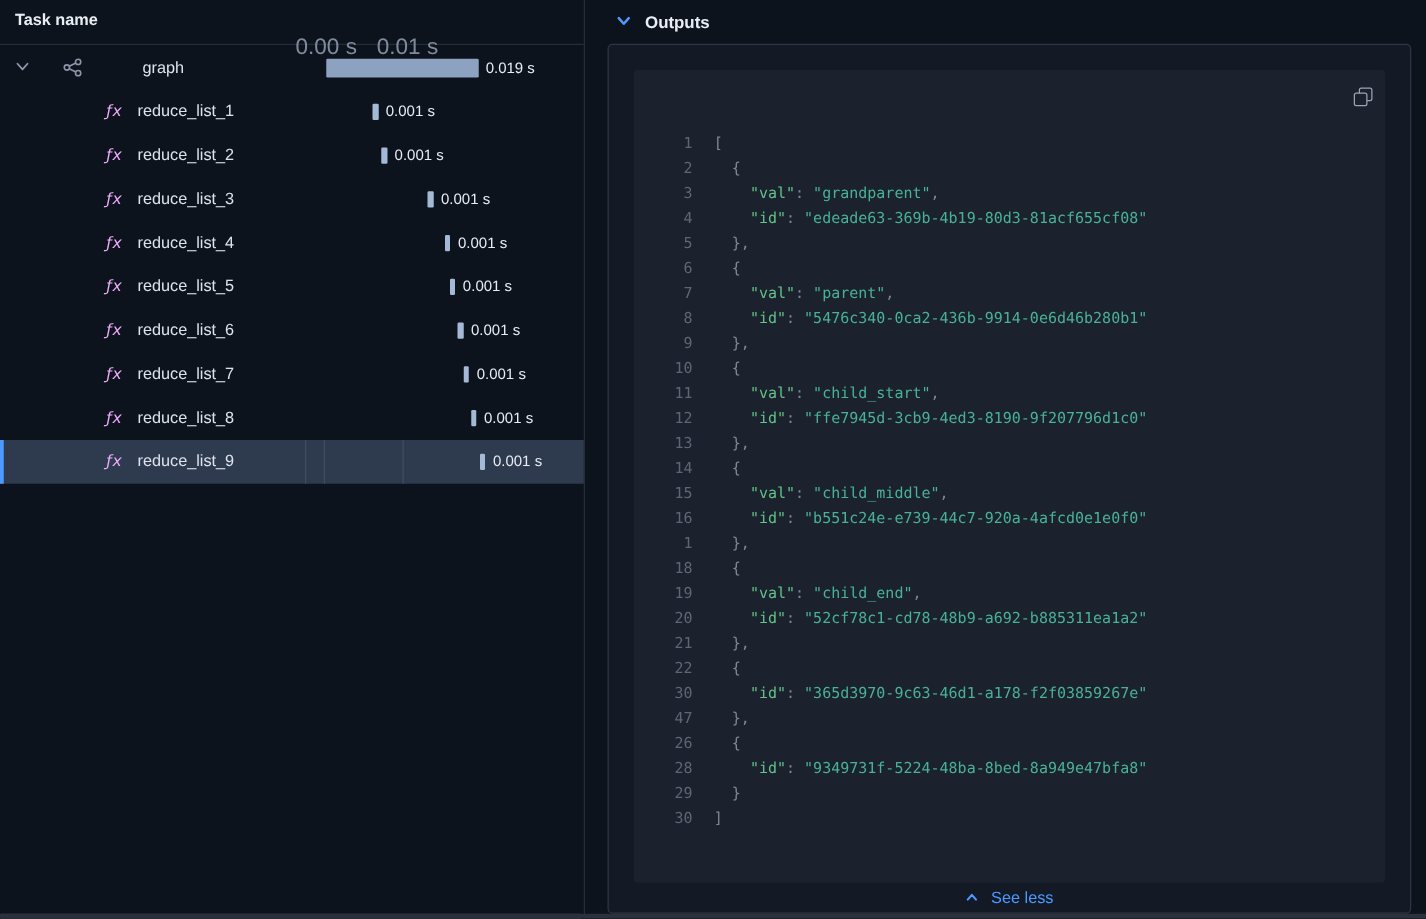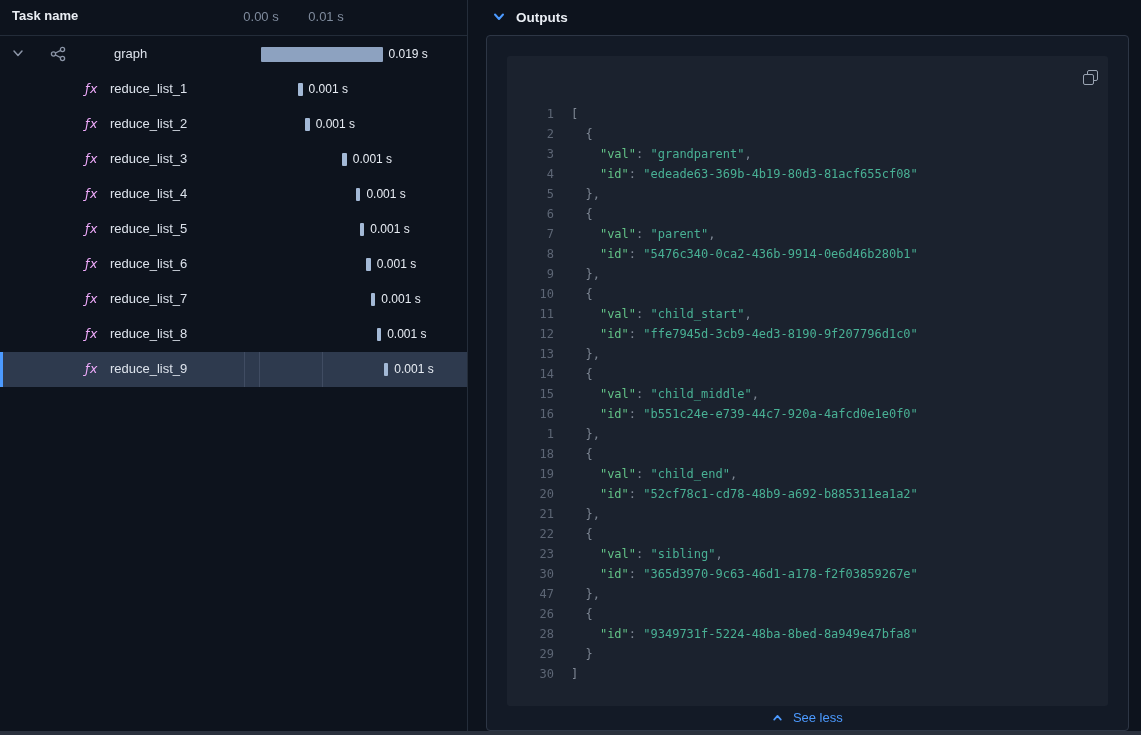--- a/index.html
+++ b/index.html
@@ -16,21 +16,21 @@
   body{
     background:#0d131d;
     font-family:"Liberation Sans",sans-serif;
     color:#dde3ec;
     position:relative;
   }
   
   .left-panel{position:absolute;left:0;top:0;width:468px;height:735px;border-right:1px solid #242d3a;text-align:right;}
   .tp-header{position:absolute;left:0;top:0;width:100%;height:36px;border-bottom:1px solid #232c39;}
   .tp-title{position:absolute;left:12px;top:8px;font-size:13px;font-weight:bold;color:#eaeef4;}
-  .tick{position:absolute;top:9px;font-size:13px;color:#7f8b9d;transform:translateX(-50%);white-space:nowrap;}
+  .tick{position:absolute;top:27px;font-size:18px;color:#7f8b9d;transform:translateX(-50%);white-space:nowrap;}
   .tick-0{left:261px;}
   .tick-1{left:326px;}
   .rows{position:absolute;left:0;top:37px;width:100%;}
   .row{position:relative;height:35px;width:100%;}
   .row.selected{background:#2e3a4e;box-shadow:inset 3px 0 0 0 var(--accent-blue);}
   .row.selected::before{content:'';position:absolute;left:244px;top:0;bottom:0;width:14px;
     border-left:1px solid #404c62;border-right:1px solid #404c62;}
   .row.selected::after{content:'';position:absolute;left:322px;top:0;bottom:0;width:0;
     border-left:1px solid #404c62;}
   .chevron{position:absolute;left:12px;top:10px;width:12px;height:12px;cursor:pointer;}
@@ -266,24 +266,20 @@
           </div>
           <div class="code-line">
             <span class="ln">21</span>
             <span class="code"><span class="c-p">  },</span></span>
           </div>
           <div class="code-line">
             <span class="ln">22</span>
             <span class="code"><span class="c-p">  {</span></span>
           </div>
           <div class="code-line">
-            <span class="ln">23</span>
-            <span class="code"><span class="c-p">    </span><span class="c-k">"val"</span><span class="c-p">: </span><span class="c-s">"sibling"</span><span class="c-p">,</span></span>
-          </div>
-          <div class="code-line">
             <span class="ln">30</span>
             <span class="code"><span class="c-p">    </span><span class="c-k">"id"</span><span class="c-p">: </span><span class="c-s">"365d3970-9c63-46d1-a178-f2f03859267e"</span></span>
           </div>
           <div class="code-line">
             <span class="ln">47</span>
             <span class="code"><span class="c-p">  },</span></span>
           </div>
           <div class="code-line">
             <span class="ln">26</span>
             <span class="code"><span class="c-p">  {</span></span>

